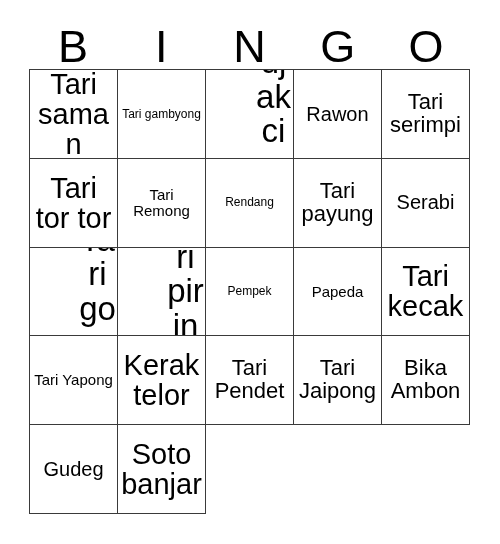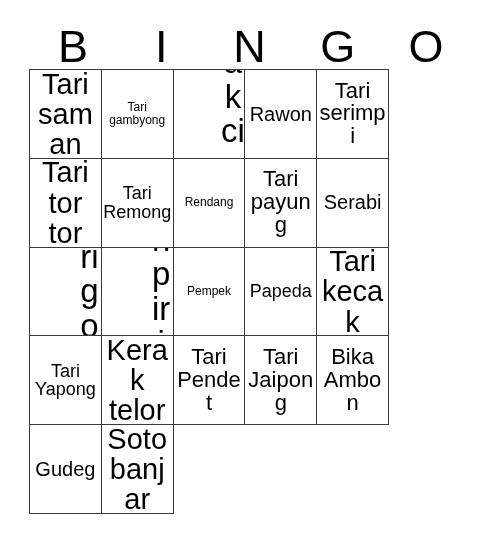--- a/index.html
+++ b/index.html
@@ -39,21 +39,21 @@
     line-height: 45px;
     font-weight: 400;
     letter-spacing: 0px;
     color: #000000;
   }
   
   #bingo-grid {
     position: absolute;
     left: 29px;
     top: 69px;
-    width: 360px;
+    width: 441px;
     height: 445px;
     display: grid;
     grid-template-columns: repeat(5, 1fr);
     grid-template-rows: repeat(5, 1fr);
     border-top: 1px solid #3a3a3a;
     border-left: 1px solid #3a3a3a;
     box-sizing: border-box;
     background: #ffffff;
   }
   .bingo-cell {
@@ -73,21 +73,21 @@
     width: 100%;
     line-height: 1.04;
     word-break: break-word;
     hyphens: none;
   }
   
   .fs-xl  { font-size: 33px; padding-left: 48px; }
   .fs-lg  { font-size: 29px; }
   .fs-md  { font-size: 20px; }
   .fs-sm  { font-size: 22px; }
-  .fs-xs  { font-size: 18px; }
+  .fs-xs  { font-size: 15px; }
   .fs-xxs { font-size: 12px; }
 </style>
 </head>
 <body>
 
 <div id="bingo-card">
 
   <div id="bingo-header">
     <div class="header-cell">B</div>
     <div class="header-cell">I</div>

